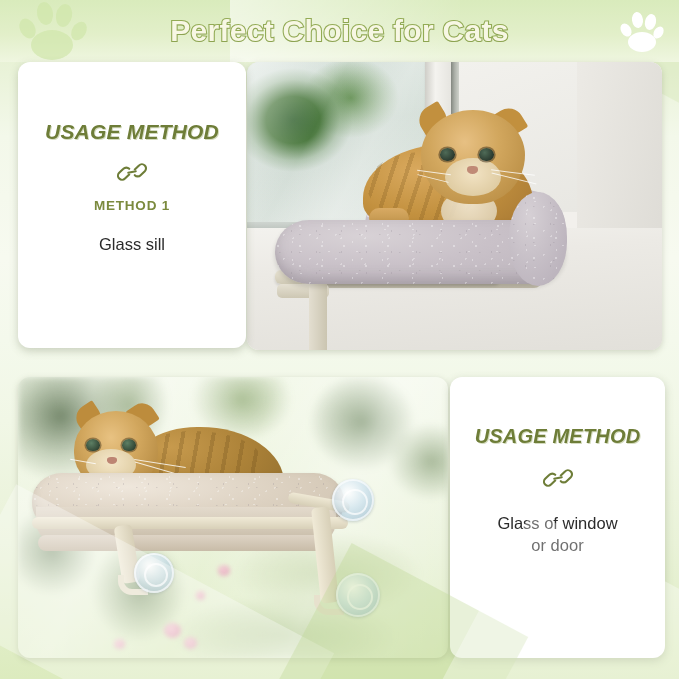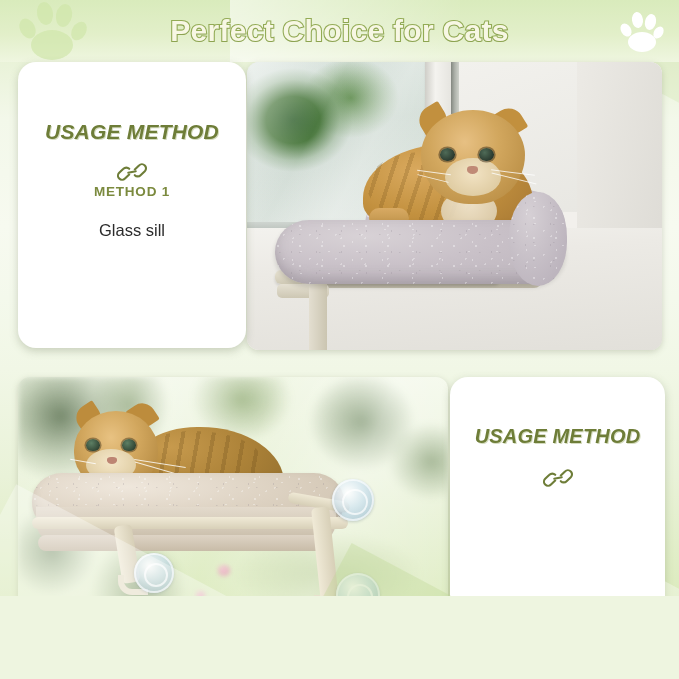--- a/index.html
+++ b/index.html
@@ -5,21 +5,21 @@
   * { margin:0; padding:0; box-sizing:border-box; }
   html,body { width:679px; height:679px; overflow:hidden; }
   body {
     font-family:"Liberation Sans", sans-serif;
     background:#eef5e0;
     position:relative;
   }
 
   
   #page {
-    position:absolute; inset:0; width:679px; height:596px;
+    position:absolute; inset:0; width:679px; height:679px;
     background:
       linear-gradient(180deg,#dcecc0 0%, #e8f2d6 9%, #f3f8ea 20%, #f7faf0 38%,
                       #f4f9ec 50%, #f1f7e6 62%, #e9f2d8 80%, #dcebbe 100%);
     overflow:hidden;
   }
   .streak {
     position:absolute; background:rgba(255,255,255,.33);
     transform:rotate(28deg); transform-origin:center;
     pointer-events:none;
   }
@@ -352,40 +352,40 @@
   }
   .cat2 .stripes {
     position:absolute; left:62px; top:26px; width:128px; height:62px; opacity:.30;
     background:repeating-linear-gradient(100deg, rgba(100,70,22,.8) 0 4px, rgba(0,0,0,0) 4px 15px);
     border-radius:44% 54% 40% 56%;
   }
   .cat2 .whisk { position:absolute; height:1px; background:rgba(255,255,255,.8); }
 
   
   .card {
-    position:absolute; background:#ffffff; border-radius:18px;
+    position:absolute; background:#ffffff; border-radius:12px;
     box-shadow:0 3px 9px rgba(100,112,80,.30);
     text-align:center;
   }
   #card-1 { left:18px;  top:62px;  width:228px; height:286px; }
   #card-2 { left:450px; top:377px; width:215px; height:281px; }
 
   .card-title {
     font-size:21px; font-weight:bold; font-style:italic;
     color:#6e7d38; letter-spacing:.2px;
     text-shadow:1px 1px 0 rgba(160,175,110,.45);
   }
   #card-1 .card-title { margin-top:58px; }
   #card-2 .card-title { margin-top:48px; font-size:20px; }
 
   .chain-icon { margin:16px auto 0; width:30px; height:24px; display:block; }
   #card-2 .chain-icon { margin-top:18px; }
 
   .card-method {
-    font-size:13.5px; font-weight:bold;
+    margin-top:14px; font-size:13.5px; font-weight:bold;
     color:#7b8a3e; letter-spacing:.8px;
   }
   .card-desc {
     margin-top:20px; font-size:16.5px; color:#2b2b2b; line-height:1.35;
     padding:0 16px;
   }
   #card-2 .card-desc { margin-top:22px; }
 </style>
 </head>
 <body>
@@ -520,18 +520,20 @@
 
   <div class="card" id="card-2">
     <div class="card-title">USAGE METHOD</div>
     <svg class="chain-icon" viewBox="0 0 30 24">
       <g fill="none" stroke="#6e7d38" stroke-width="2.1" stroke-linecap="round">
         <path d="M12.2 14.6 L8.0 18.6 a4.1 4.1 0 0 1-5.8-5.8 L6.4 8.8 a4.1 4.1 0 0 1 5.8 0"></path>
         <path d="M17.8 9.4 L22.0 5.4 a4.1 4.1 0 0 1 5.8 5.8 L23.6 15.2 a4.1 4.1 0 0 1-5.8 0"></path>
         <path d="M11.2 12.8 L18.8 11.2" stroke-width="2.0"></path>
       </g>
     </svg>
+    <div class="card-desc" style="white-space:pre-line">Glass of window
+or door</div>
   </div>
 
   <div class="streak s1"></div>
   <div class="streak s2"></div>
   <div class="streak s3"></div>
 </div>
 
 </body></html>

